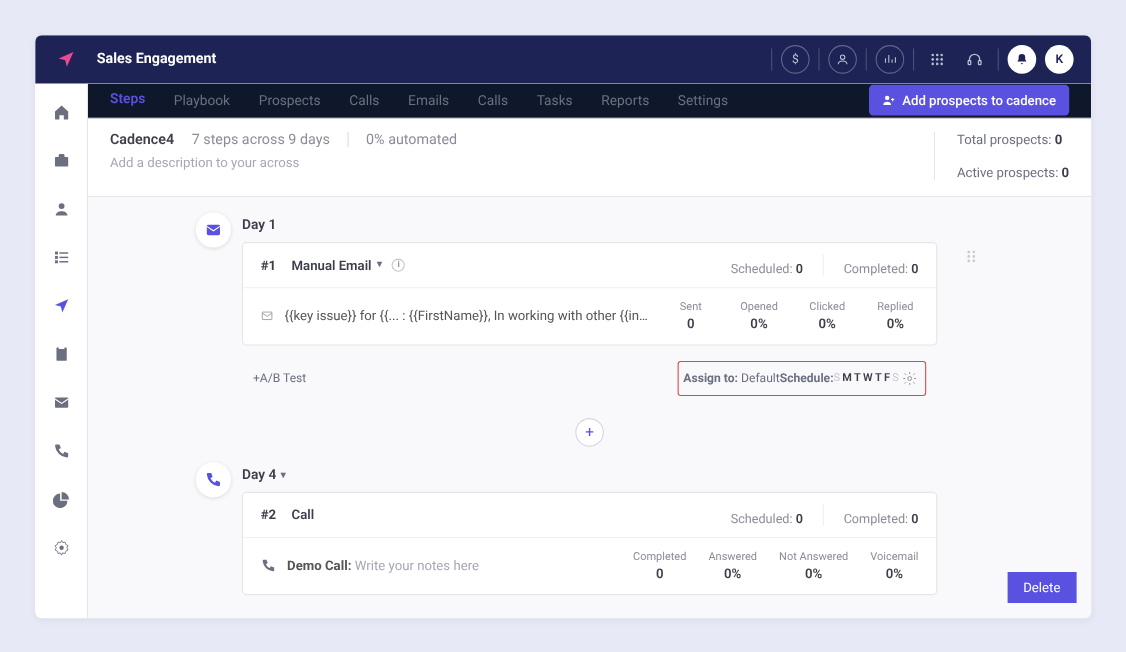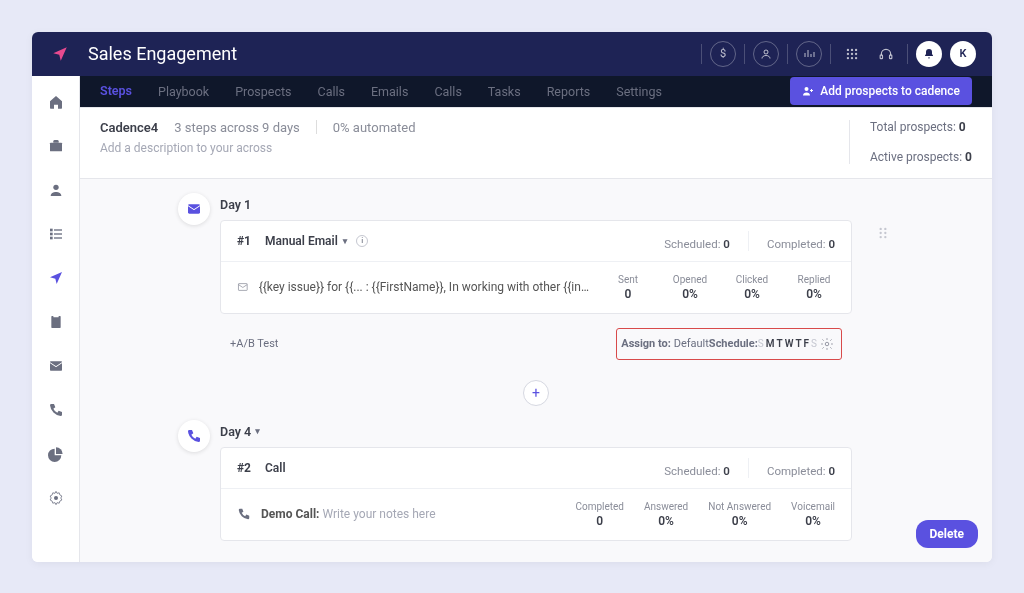--- a/index.html
+++ b/index.html
@@ -1,20 +1,20 @@
 <!DOCTYPE html>
 <html><head>
 <meta charset="utf-8">
 <style>
 *{box-sizing:border-box;margin:0;padding:0;font-family:-apple-system,BlinkMacSystemFont,'Segoe UI',Roboto,sans-serif}
 body{background:#e7e9f7;display:flex;align-items:center;justify-content:center;min-height:593px}
 .app{width:960px;height:530px;background:#fff;border-radius:6px;overflow:hidden;display:flex;flex-direction:column;position:relative;box-shadow:0 2px 8px rgba(0,0,0,.05)}
 .topbar{background:#1e2355;height:44px;display:flex;align-items:center;padding:0 16px;color:#fff}
 .logo{width:24px;height:24px;display:flex;align-items:center;justify-content:center;margin-right:16px}
-.brand{font-size:18px;font-weight:400}
+.brand{font-size:13px;font-weight:700}
 .topbar-right{margin-left:auto;display:flex;align-items:center;gap:8px}
 .top-icon{width:26px;height:26px;border-radius:50%;border:1px solid rgba(255,255,255,.3);display:flex;align-items:center;justify-content:center;font-size:11px;color:rgba(255,255,255,.7);cursor:pointer}
 .top-divider{width:1px;height:20px;background:rgba(255,255,255,.2)}
 .top-icon.square{border:none;border-radius:4px;font-size:14px}
 .top-icon.filled{background:#fff;color:#1e2355;border:none}
 .body{flex:1;display:flex;overflow:hidden}
 .sidenav{width:48px;background:#fff;border-right:1px solid #e5e6eb;display:flex;flex-direction:column;align-items:center;padding-top:12px;gap:16px}
 .sidenav-item{width:28px;height:28px;display:flex;align-items:center;justify-content:center;color:#6b6f80;cursor:pointer;font-size:14px}
 .sidenav-item.active{color:#5a51e0}
 .main{flex:1;display:flex;flex-direction:column;overflow:hidden;background:#f9f9fb}
@@ -53,21 +53,21 @@
 .footer-row{display:flex;align-items:center;font-size:11px;color:#6b6f80;padding:6px 10px;margin-bottom:14px}
 .ab-test{color:#6b6f80;font-size:11px;cursor:pointer}
 .assign-box{margin-left:auto;display:flex;align-items:center;padding:5px 4px;border-radius:3px}
 .assign-box.highlighted{border:1.5px solid #d84a4a}
 .days-letters{display:flex;gap:2px;font-size:10px}
 .days-letters span{color:#3c3f4a;font-weight:600}
 .days-letters span.off{color:#c5c7d0;font-weight:400}
 .gear{width:20px;height:20px;border-radius:3px;display:flex;align-items:center;justify-content:center;color:#8a8d99;cursor:pointer}
 .add-step{width:26px;height:26px;border-radius:50%;border:1px solid #d5d7e0;background:#fff;display:flex;align-items:center;justify-content:center;color:#5a51e0;margin:0 auto 18px;cursor:pointer;font-size:14px}
 .drag-handle{position:absolute;right:-38px;top:28px;color:#c5c7d0;cursor:grab}
-.delete-btn{position:absolute;bottom:14px;right:14px;background:#5a51e0;color:#fff;border:none;border-radius:12px;padding:7px 14px;font-size:12px;font-weight:700;cursor:pointer}
+.delete-btn{position:absolute;bottom:14px;right:14px;background:#5a51e0;color:#fff;border:none;border-radius:0;padding:7px 14px;font-size:12px;font-weight:400;cursor:pointer}
 .chev{font-size:9px;color:#6b6f80}
 .info-icon{width:12px;height:12px;border-radius:50%;border:1px solid #c5c7d0;display:inline-flex;align-items:center;justify-content:center;font-size:8px;color:#8a8d99;margin-left:4px}
 </style>
 </head>
 <body>
 
 <div class="app">
 
   <div class="topbar">
     <div class="logo">
@@ -210,21 +210,21 @@
               </svg>
             <span>Add prospects to cadence</span>
           </button>
         </div>
       </div>
 
       <div class="header-row">
         <div class="header-left">
           <div class="header-title-row">
             <span>Cadence4</span>
-            <span class="header-meta">3 steps across 9 days</span>
+            <span class="header-meta">7 steps across 9 days</span>
             <span class="header-divider"></span>
             <span class="header-meta">0% automated</span>
           </div>
           <div class="header-desc">Add a description to your across</div>
         </div>
         <div class="header-right">
           <div><span>Total prospects:</span> <b>0</b></div>
           <div><span>Active prospects:</span> <b>0</b></div>
         </div>
       </div>

